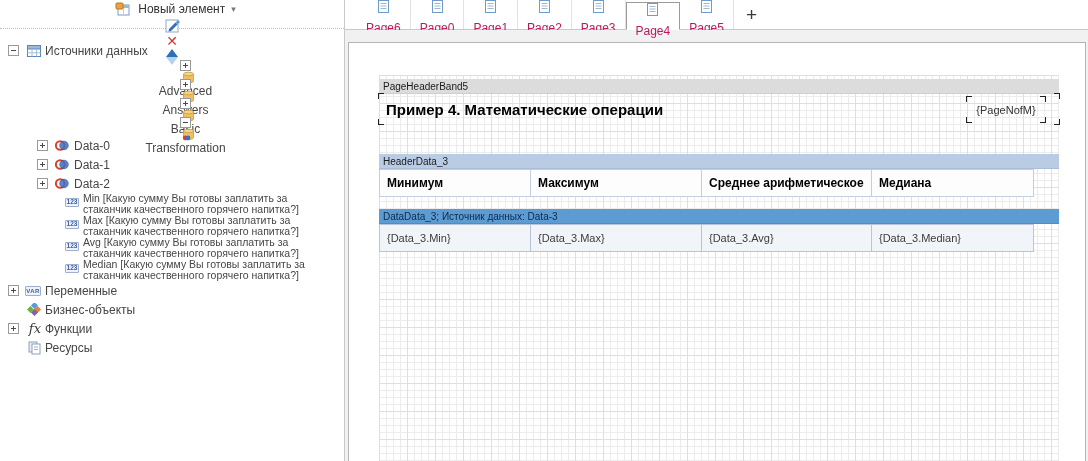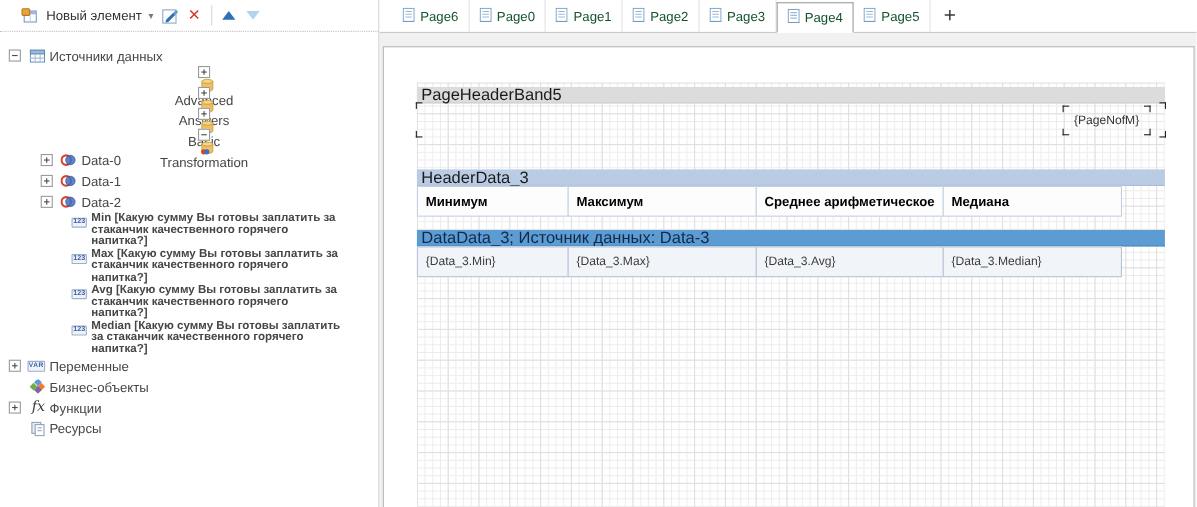--- a/index.html
+++ b/index.html
@@ -18,20 +18,21 @@
   .panel-header {
     height:25px; display:flex; align-items:center; padding:0 10px;
     border-bottom:1px dotted #bdbdbd;
   }
   .panel-title { font-size:14px; color:#3a3a3a; flex:1; }
   .gear { font-family:"DejaVu Sans", sans-serif; font-size:15px; color:#989898; margin-right:14px; cursor:pointer; line-height:1; }
   .pin-wrap { display:inline-flex; }
   .panel-toolbar {
     height:29px; display:flex; align-items:center; padding:0 8px;
     border-bottom:1px dotted #bdbdbd;
+    flex-direction:column;
   }
   .btn-new { display:flex; align-items:center; gap:4px; padding:2px 4px; cursor:pointer; }
   .btn-new-label { font-size:12px; color:#333; }
   .caret { font-size:9px; color:#777; margin-left:2px; }
   .tbtn { display:inline-flex; align-items:center; justify-content:center; width:22px; height:20px; cursor:pointer; }
   .icon-del { color:#d33a2a; font-weight:bold; font-size:14px; font-family:"DejaVu Sans", sans-serif; }
   .tsep { width:1px; height:18px; background:#d6d6d6; margin:0 4px; }
   .arrow-up { width:0; height:0; border-left:6px solid transparent; border-right:6px solid transparent; border-bottom:8px solid #2e6fb8; }
   .arrow-down { width:0; height:0; border-left:6px solid transparent; border-right:6px solid transparent; border-top:8px solid #b3d2ec; }
 
@@ -42,39 +43,39 @@
   .lvl1 { padding-left:8px; }
   .lvl2 { padding-left:27px;flex-direction:column; }
   .lvl3 { padding-left:37px; }
   .exp { width:11px; height:11px; border:1px solid #9a9a9a; background:#fff; position:relative; flex:none; cursor:pointer; }
   .exp::before { content:""; position:absolute; left:2px; right:2px; top:4px; height:1px; background:#4a4a4a; }
   .exp.plus::after { content:""; position:absolute; top:2px; bottom:2px; left:4px; width:1px; background:#4a4a4a; }
   .exp.none { visibility:hidden; }
   .ticon { display:inline-flex; width:16px; justify-content:flex-end; margin-left:6px; margin-right:4px; flex:none; }
   .frow { display:flex; align-items:flex-start; padding-left:63px; margin-bottom:1px; }
   .frow .ticon { margin-left:0; margin-top:5px; }
-  .flabel { font-size:10.5px; line-height:10.5px; color:#464646; width:228px;font-weight:bold; }
+  .flabel { font-size:10.5px; line-height:10.5px; color:#464646; width:228px; }
   .badge { display:inline-flex; align-items:center; justify-content:center;
     border:1px solid #9fafc9; background:#eef3fa; color:#3a5da8;
     font-size:6.5px; font-weight:bold; border-radius:1px; line-height:1; }
   .b123 { width:14px; height:9px; }
   .bvar { width:16px; height:10px; font-size:6px; letter-spacing:0.5px; }
   .bsys { width:16px; height:10px; font-size:7px; }
   .fxicon { font-family:"DejaVu Serif", serif; font-style:italic; font-size:13px; color:#3a3a3a; line-height:1; }
 
   
   .tabbar {
     position:absolute; left:345px; top:0; width:743px; height:30px;
     background:#fff; border-bottom:1px solid #c9c9c9;
     display:flex; align-items:stretch; padding-left:12px;
   }
   .tab {
     display:flex; align-items:center; gap:5px; padding:0 9px;
-    font-size:12px; color:#14532d; border-right:1px solid #e3e3e3; cursor:pointer;
-    position:relative; background:transparent;
+    font-size:12px; color:#be185d; border-right:1px solid #e3e3e3; cursor:pointer;
+    position:relative; background:transparent;flex-direction:column;
   }
   .tab.active {
     border:1px solid #9b9b9b; border-bottom:1px solid #fff;
     margin-bottom:-1px; margin-top:2px; background:#fff; z-index:2;
   }
   .addtab { display:flex; align-items:center; padding:0 12px; font-size:19px; color:#3a3a3a; cursor:pointer; }
 
   
   .canvas {
     position:absolute; left:345px; top:30px; width:743px; height:431px;
@@ -88,21 +89,21 @@
     position:absolute; left:30px; top:32px; width:680px; height:436px;
     background-image:
       linear-gradient(to right, #dfdfdf 1px, transparent 1px),
       linear-gradient(to bottom, #dfdfdf 1px, transparent 1px),
       linear-gradient(to right, #ececec 1px, transparent 1px),
       linear-gradient(to bottom, #ececec 1px, transparent 1px);
     background-size: 28px 28px, 28px 28px, 7px 7px, 7px 7px;
   }
   .band-strip {
     position:absolute; left:0; width:680px; height:15px;
-    font-size:15px; line-height:15px; padding-left:4px; color:#1a1a1a;
+    font-size:10px; line-height:15px; padding-left:4px; color:#1a1a1a;
   }
   .strip-gray  { top:4px;  background:#dcdcdc; border-bottom:1px solid #cfcfcf; }
   .strip-lblue { top:79px; background:#b9cce4; border-bottom:1px solid #a9bdd8; }
   .strip-blue  { top:134px; background:#5d9bd3; border-bottom:1px solid #4e8cc4; color:#0e2a4a; }
 
   .title-box {
     position:absolute; left:0; top:19px; width:680px; height:30px;
     display:flex; align-items:center;
   }
   .title-text { font-size:15px; font-weight:bold; color:#000; padding-left:7px; }
@@ -118,21 +119,21 @@
   .mk.br { right:-1px; bottom:-1px; border-right:1px solid #222; border-bottom:1px solid #222; }
 
   .cells-row { position:absolute; left:0; width:680px; height:28px; display:flex; }
   .hrow { top:94px; }
   .drow { top:149px; }
   .cell {
     height:28px; display:flex; align-items:center; padding-left:7px;
     background:#fdfdfe; border:1px solid #c3cfdf;
   }
   .cell + .cell { margin-left:-1px; }
-  .c0 { width:138px; } .c1 { width:172px; } .c2 { width:171px; } .c3 { width:163px; }
+  .c0 { width:152px; } .c1 { width:172px; } .c2 { width:171px; } .c3 { width:163px; }
   .hcell { font-size:12px; font-weight:bold; color:#000; }
   .dcell { font-size:11px; color:#3c3c3c; background:#f1f4f9; border-color:#b9c4d6; }
 </style>
 </head>
 <body>
 
 <div id="app">
 
   <div class="left-panel">
 
@@ -400,20 +401,21 @@
     <div class="addtab">+</div>
   </div>
 
   <div class="canvas">
     <div class="page">
       <div class="printable">
 
         <div class="band-strip strip-gray">PageHeaderBand5</div>
 
         <div class="title-box">
+          <span class="title-text">Пример 4. Математические операции</span>
           <i class="mk tl"></i>
           <i class="mk tr"></i>
           <i class="mk bl"></i>
           <i class="mk br"></i>
         </div>
 
         <div class="pagenofm">
           <span>{PageNofM}</span>
           <i class="mk tl"></i>
           <i class="mk tr"></i>

